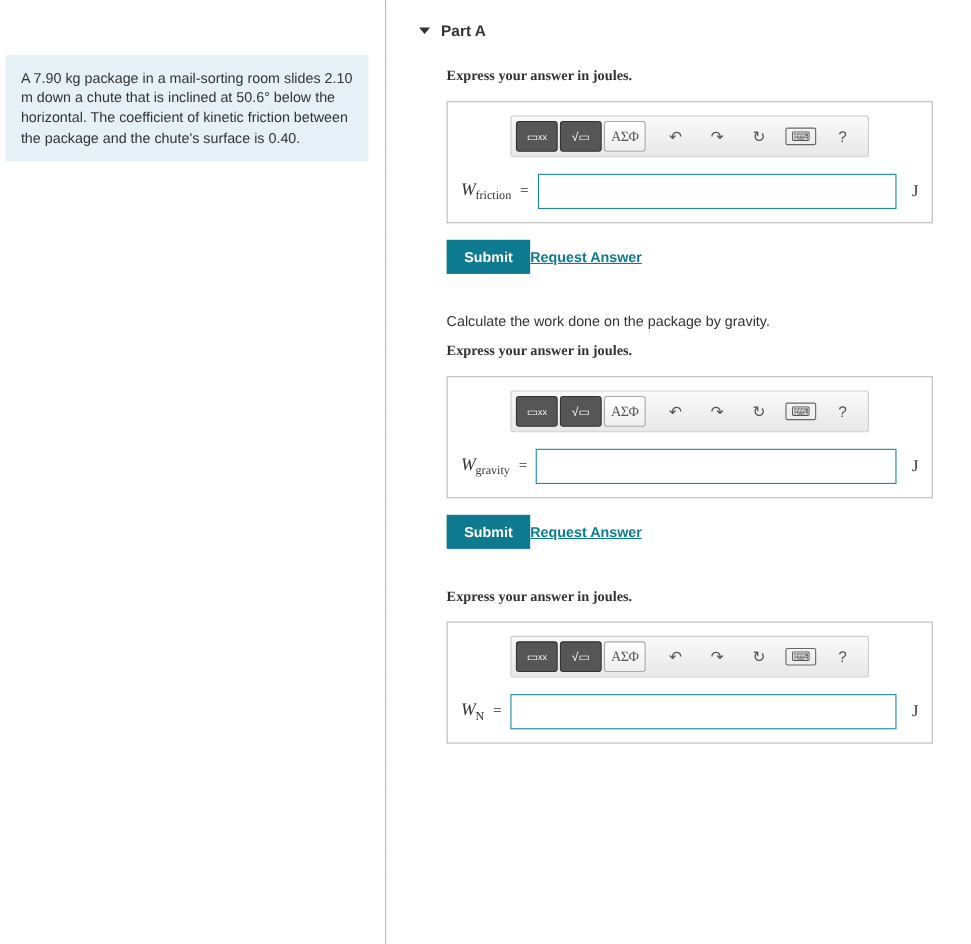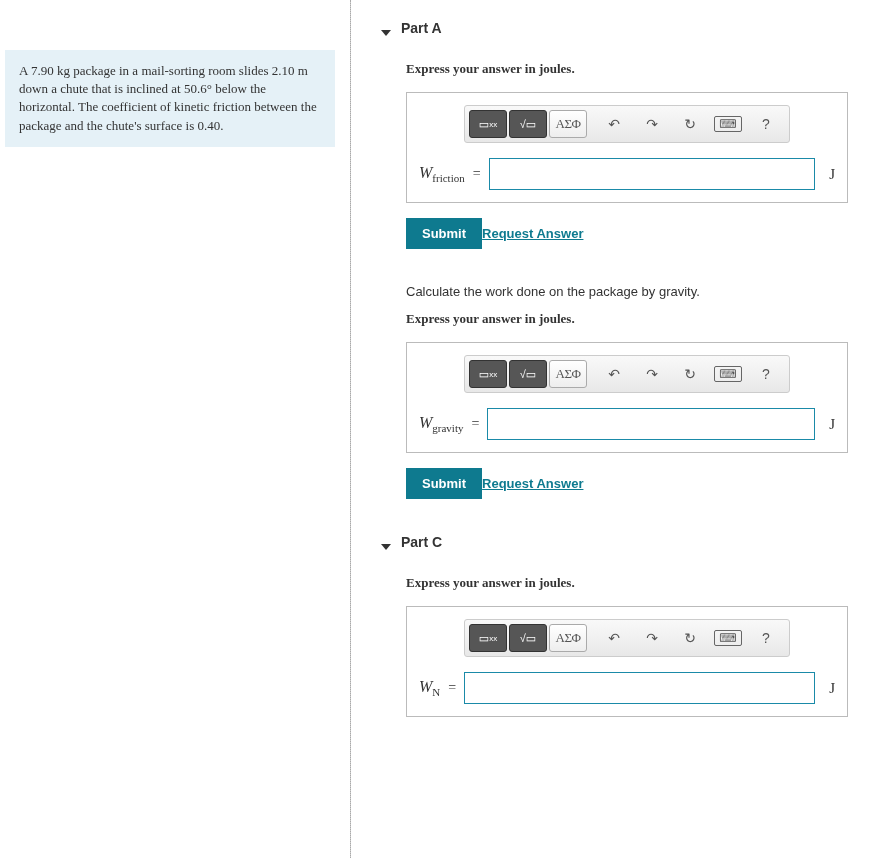--- a/index.html
+++ b/index.html
@@ -8,21 +8,20 @@
       font-size: 13px;
       color: #333;
       background: #fff;
       width: 883px;
       height: 858px;
       display: flex;
     }
     .left-panel {
       width: 350px;
       padding: 50px 15px 0 5px;
-      font-family: Liberation Serif, serif;
     }
     .problem-box {
       background: #e5f1f7;
       padding: 12px 14px;
       color: #333;
       font-size: 13px;
       line-height: 1.4;
     }
     .divider {
       width: 1px;
@@ -33,21 +32,21 @@
     .right-panel {
       flex: 1;
       padding: 20px 35px 0 30px;
       overflow: hidden;
     }
     .part {
       margin-bottom: 35px;
     }
     .part-header {
       display: flex;
-      align-items: flex-end;
+      align-items: center;
       gap: 10px;
       margin-bottom: 25px;
       cursor: pointer;
     }
     .caret {
       width: 0; height: 0;
       border-left: 5px solid transparent;
       border-right: 5px solid transparent;
       border-top: 6px solid #333;
     }
@@ -252,24 +251,20 @@
         </div>
       </div>
       <div class="action-row">
         <button class="submit-btn">Submit</button>
         <a class="req-link">Request Answer</a>
       </div>
     </div>
   </div>
 
   <div class="part">
-    <div class="part-header">
-      <span class="caret"></span>
-      <span class="part-title">Part C</span>
-    </div>
     <div class="part-body">
       <div class="express">Express your answer in joules.</div>
       <div class="answer-box">
         <div class="toolbar">
           <span class="tool-btn dark">
               <span>▭</span>
               <sup style="font-size:8px;">x</sup>
               <sub style="font-size:8px;">x</sub>
             </span>
           <span class="tool-btn dark">√▭</span>

